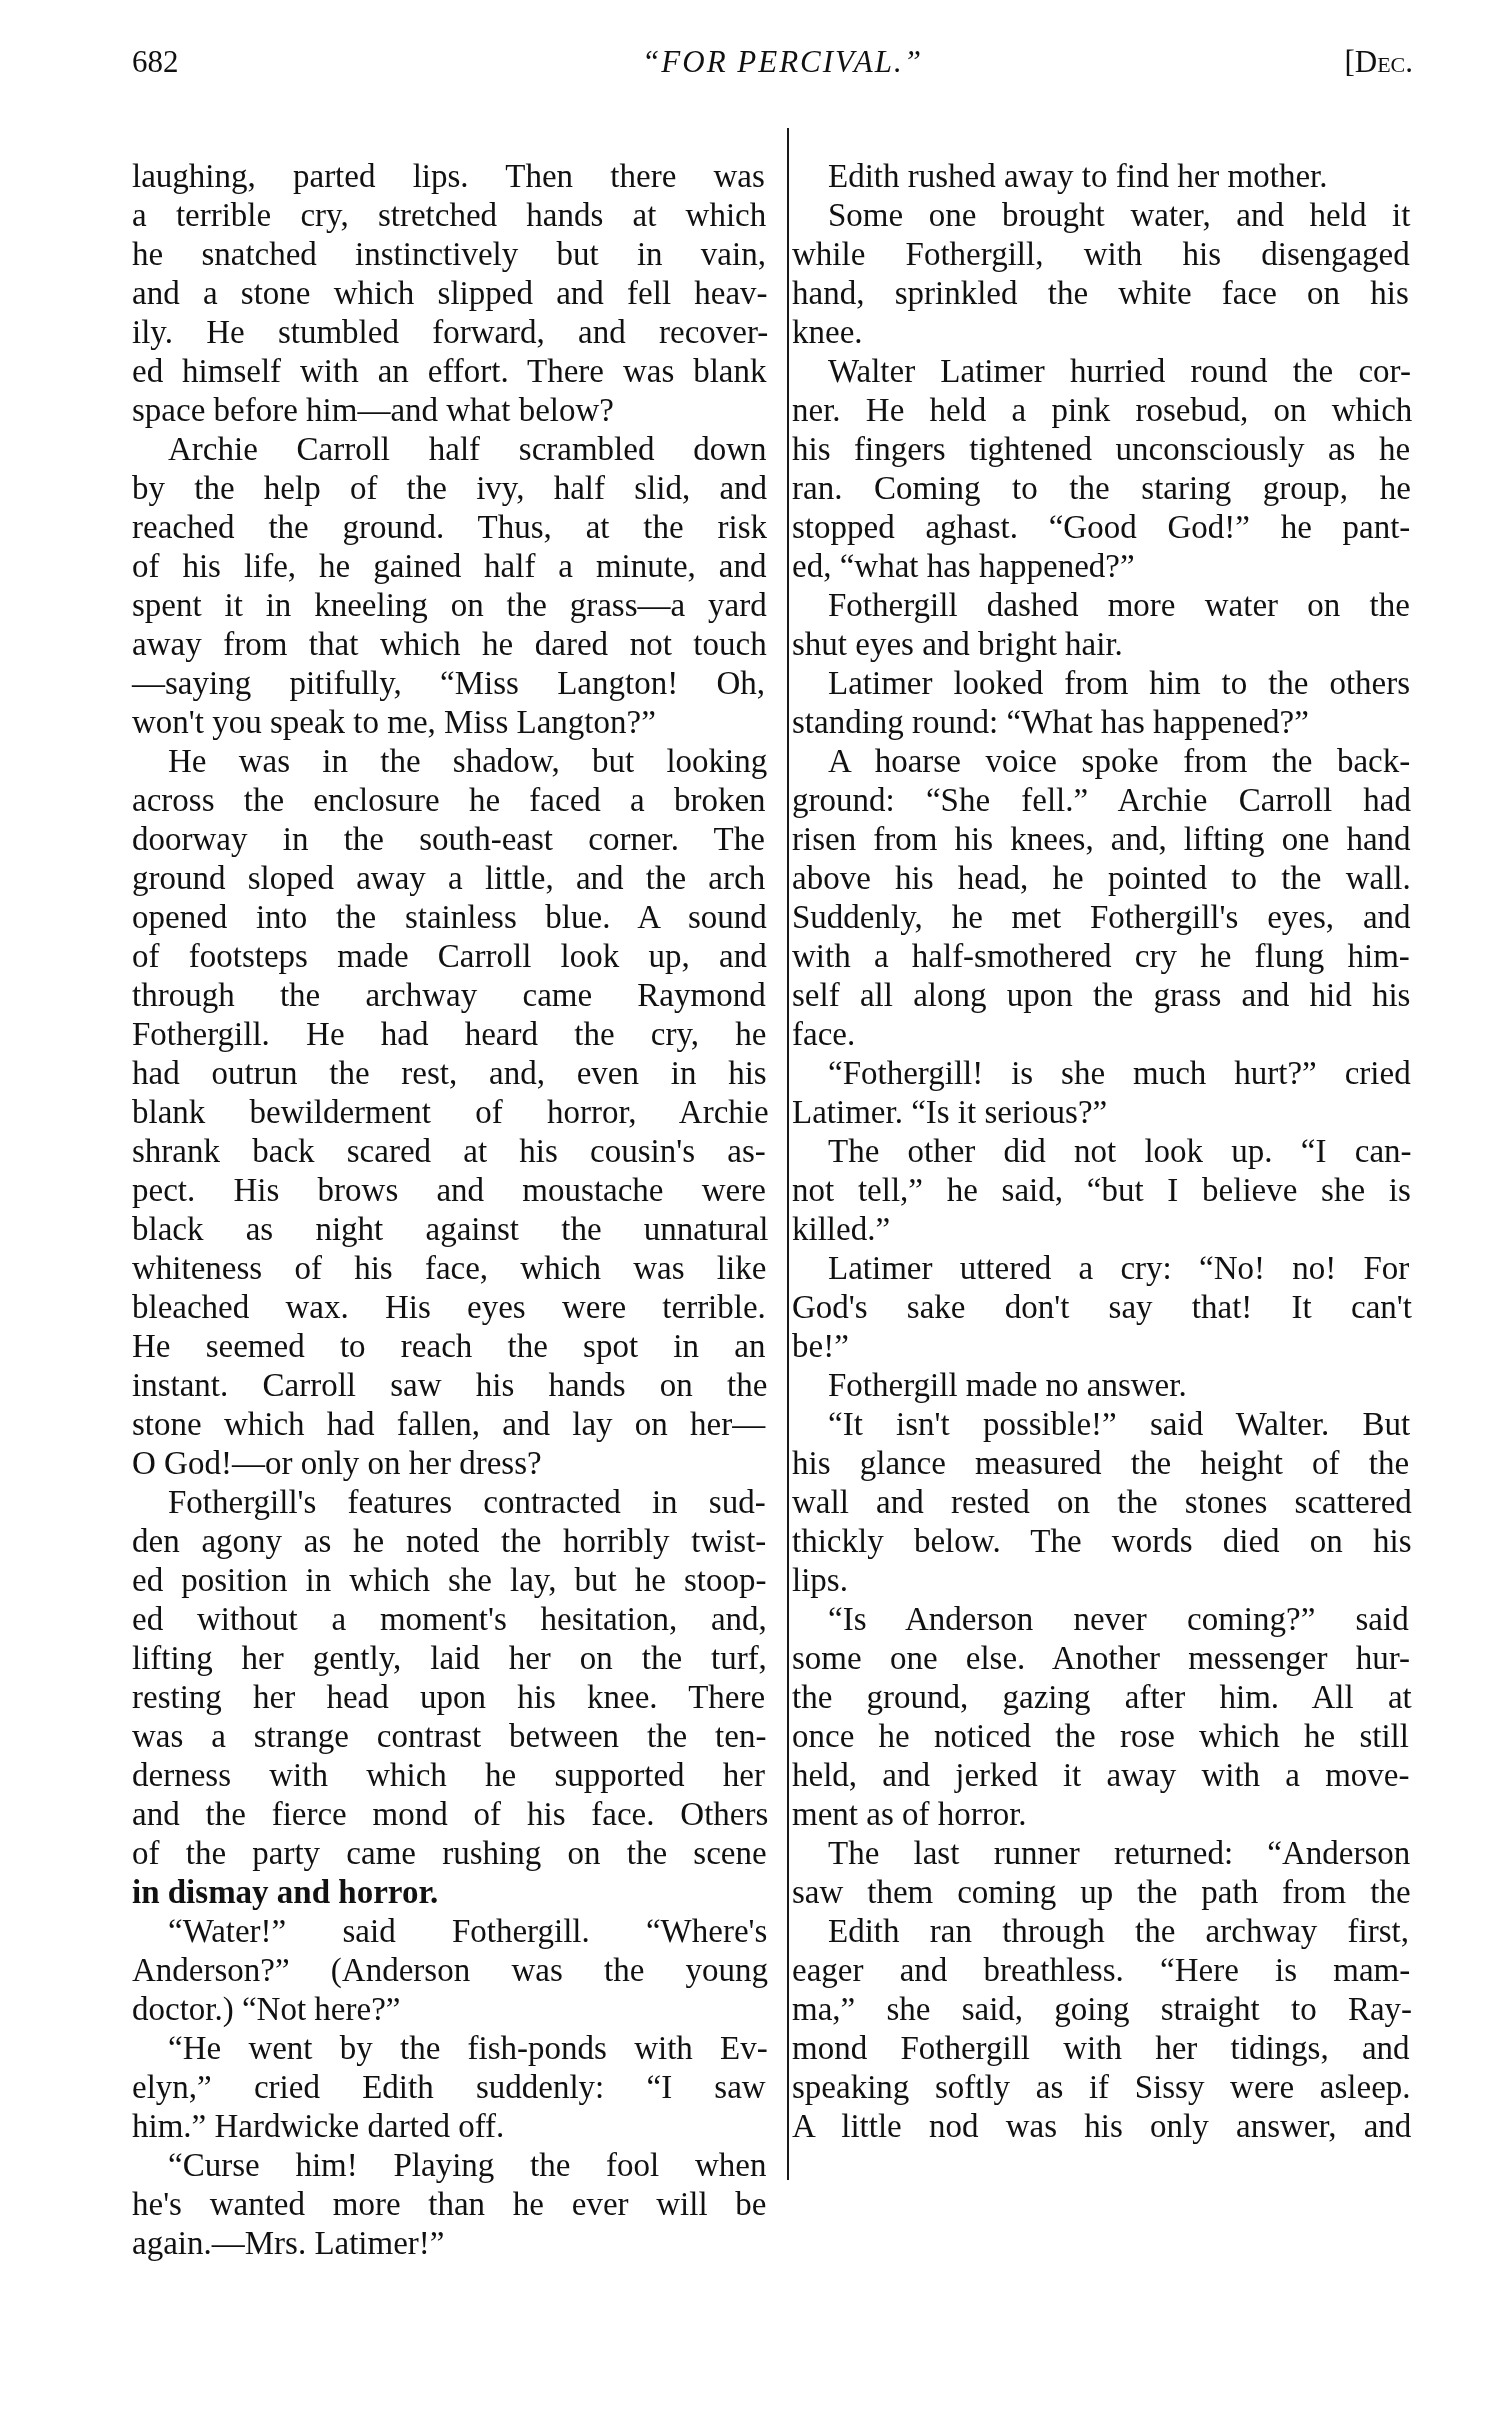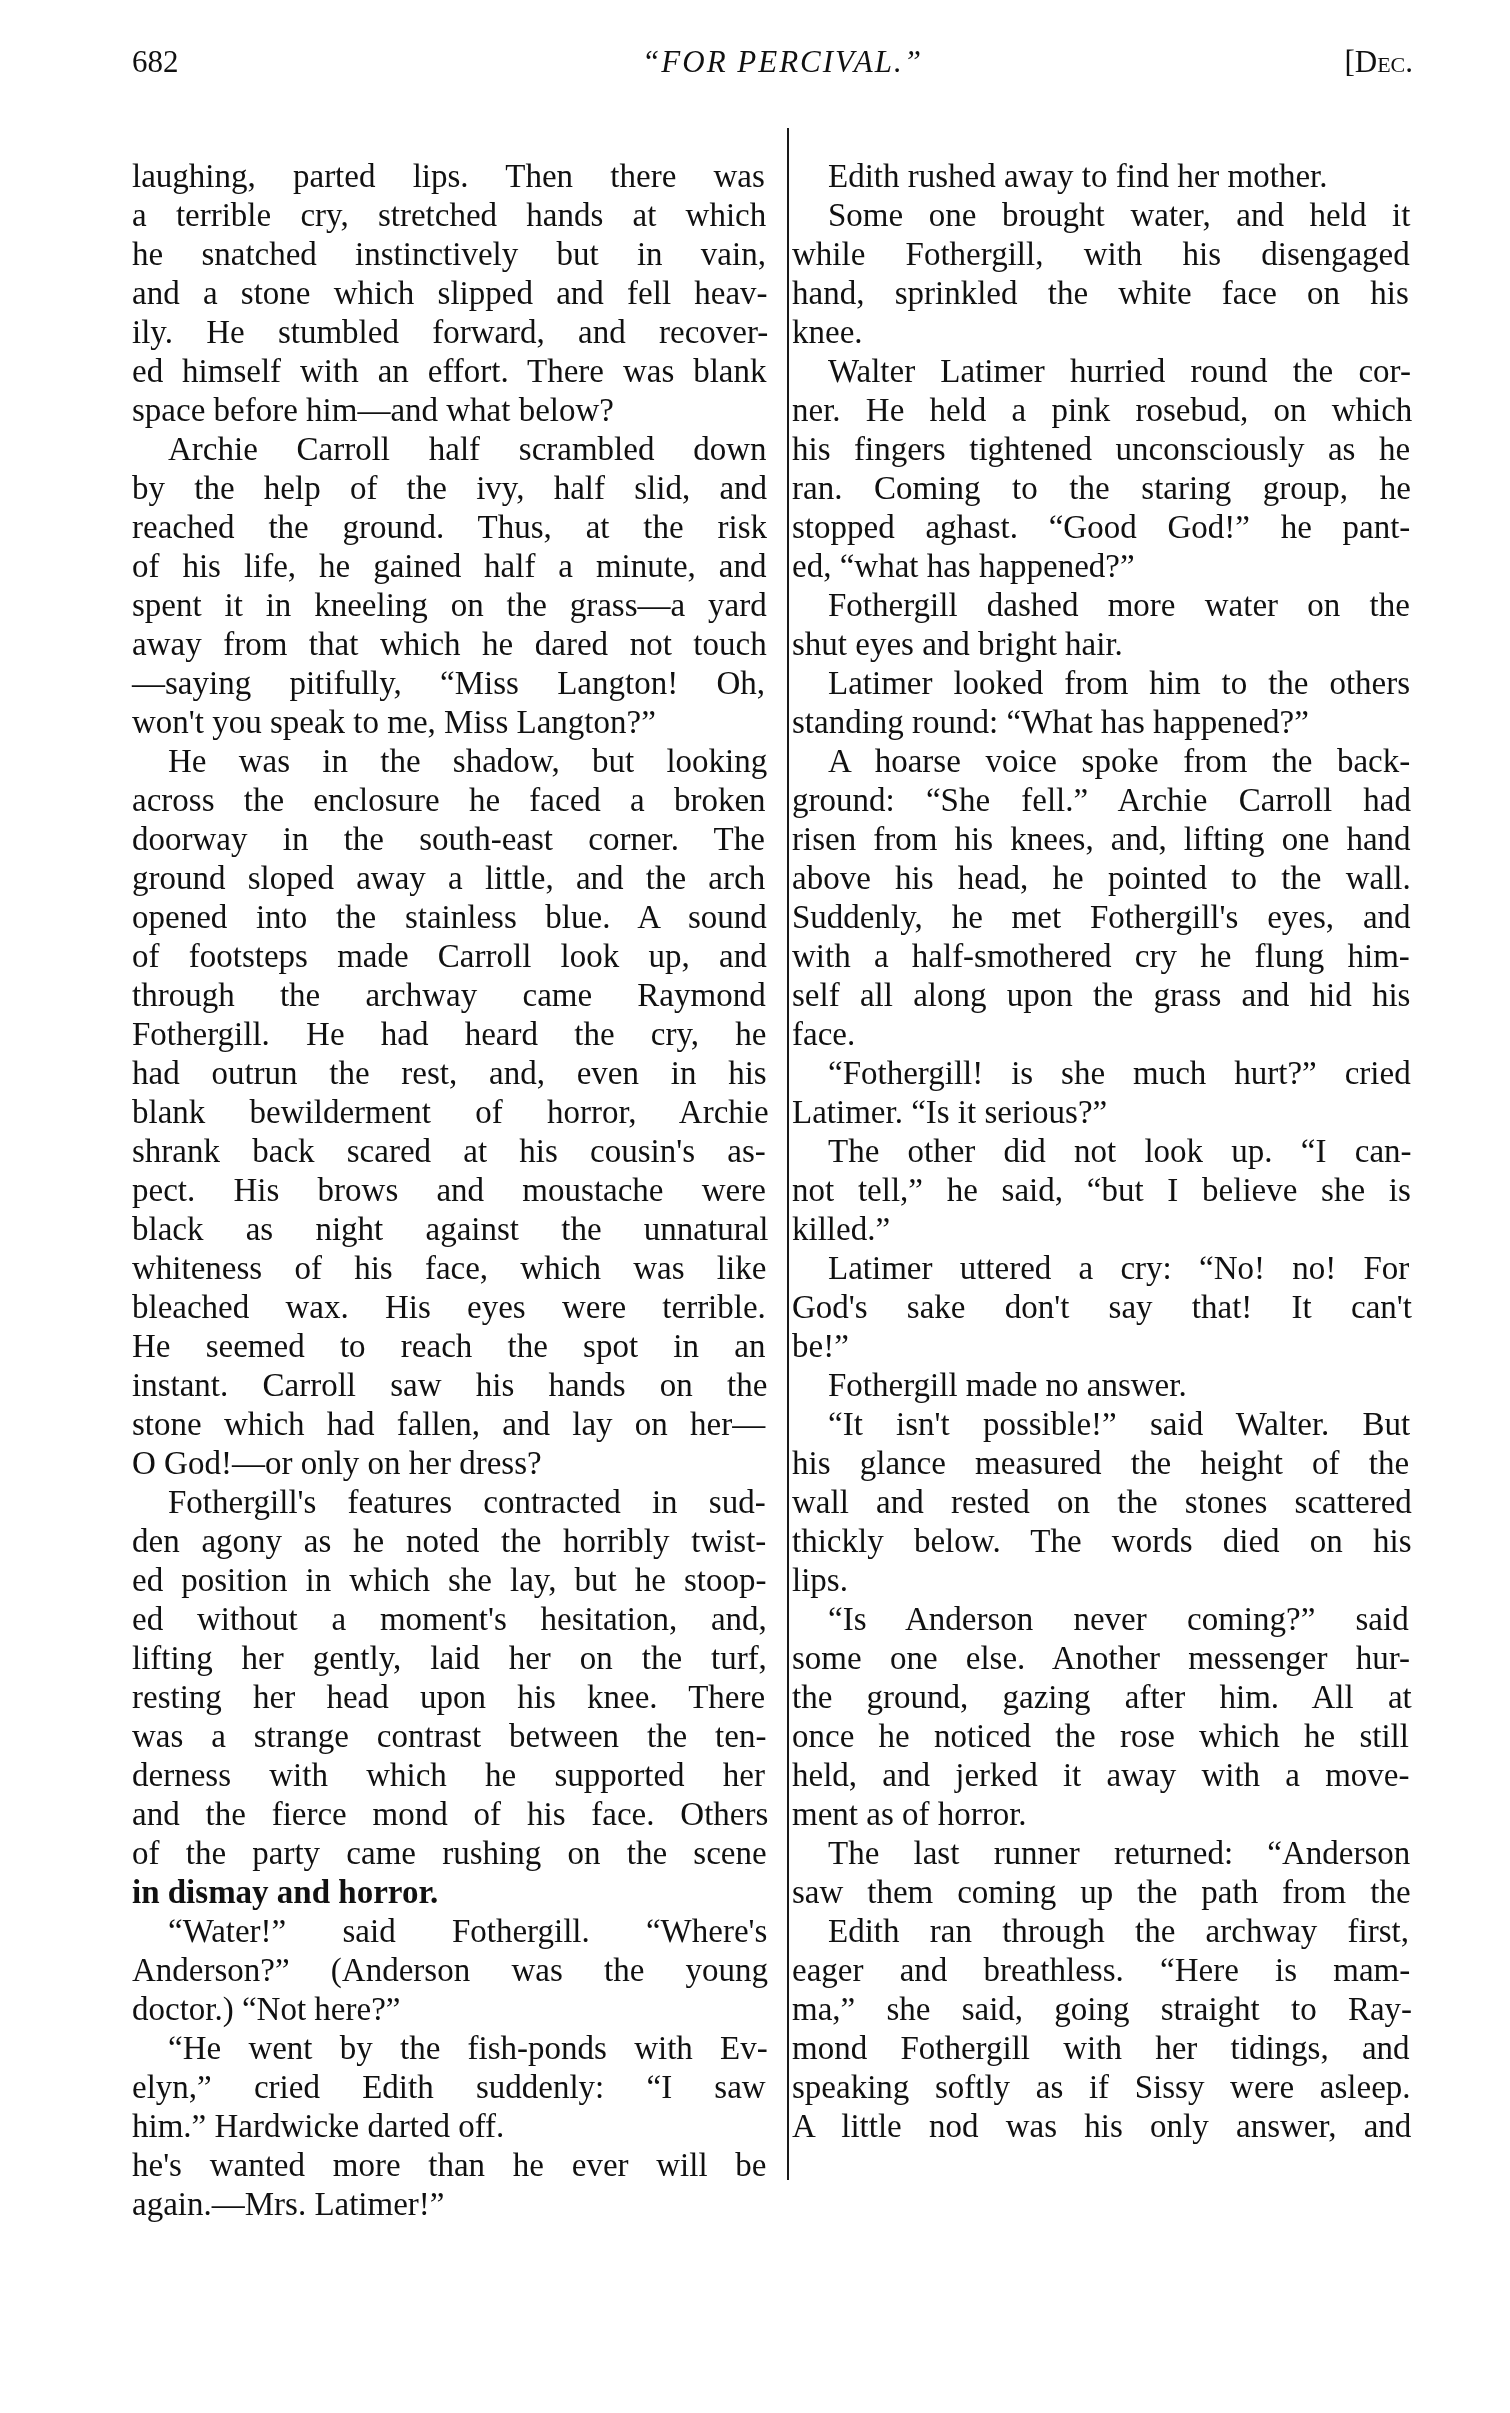--- a/index.html
+++ b/index.html
@@ -141,20 +141,21 @@
     <span class="line" style="word-spacing: 30px; text-align-last: left;">derness with which he supported her</span>
     <span class="line" style="word-spacing: 17.6px; text-align-last: left;">and the fierce mond of his face.  Others</span>
     <span class="line" style="word-spacing: 18px; text-align-last: left;">of the party came rushing on the scene</span>
     <span class="line last" style="white-space: nowrap; font-weight: bold;">in dismay and horror.</span>
     <span class="line indent" style="word-spacing: 48px; text-align-last: left;">“Water!” said Fothergill.  “Where's</span>
     <span class="line" style="word-spacing: 33px; text-align-last: left;">Anderson?”  (Anderson was the young</span>
     <span class="line last" style="white-space: nowrap;">doctor.)  “Not here?”</span>
     <span class="line indent" style="word-spacing: 19px; text-align-last: left;">“He went by the fish-ponds with Ev-</span>
     <span class="line" style="word-spacing: 34px; text-align-last: left;">elyn,” cried Edith suddenly: “I saw</span>
     <span class="line last" style="white-space: nowrap;">him.”  Hardwicke darted off.</span>
+    <span class="line indent" style="word-spacing: 27.5px; text-align-last: left;">“Curse him!  Playing the fool when</span>
     <span class="line" style="word-spacing: 19.5px; text-align-last: left;">he's wanted more than he ever will be</span>
     <span class="line last" style="white-space: nowrap;">again.—Mrs. Latimer!”</span>
   </div>
 <div class="column-rule"></div>
 <div class="column right" id="col-right">
     <span class="line indent last" style="white-space: nowrap;">Edith rushed away to find her mother.</span>
     <span class="line indent" style="word-spacing: 17.4px; text-align-last: left;">Some one brought water, and held it</span>
     <span class="line" style="word-spacing: 32px; text-align-last: left;">while Fothergill, with his disengaged</span>
     <span class="line" style="word-spacing: 22px; text-align-last: left;">hand, sprinkled the white face on his</span>
     <span class="line last" style="white-space: nowrap;">knee.</span>

